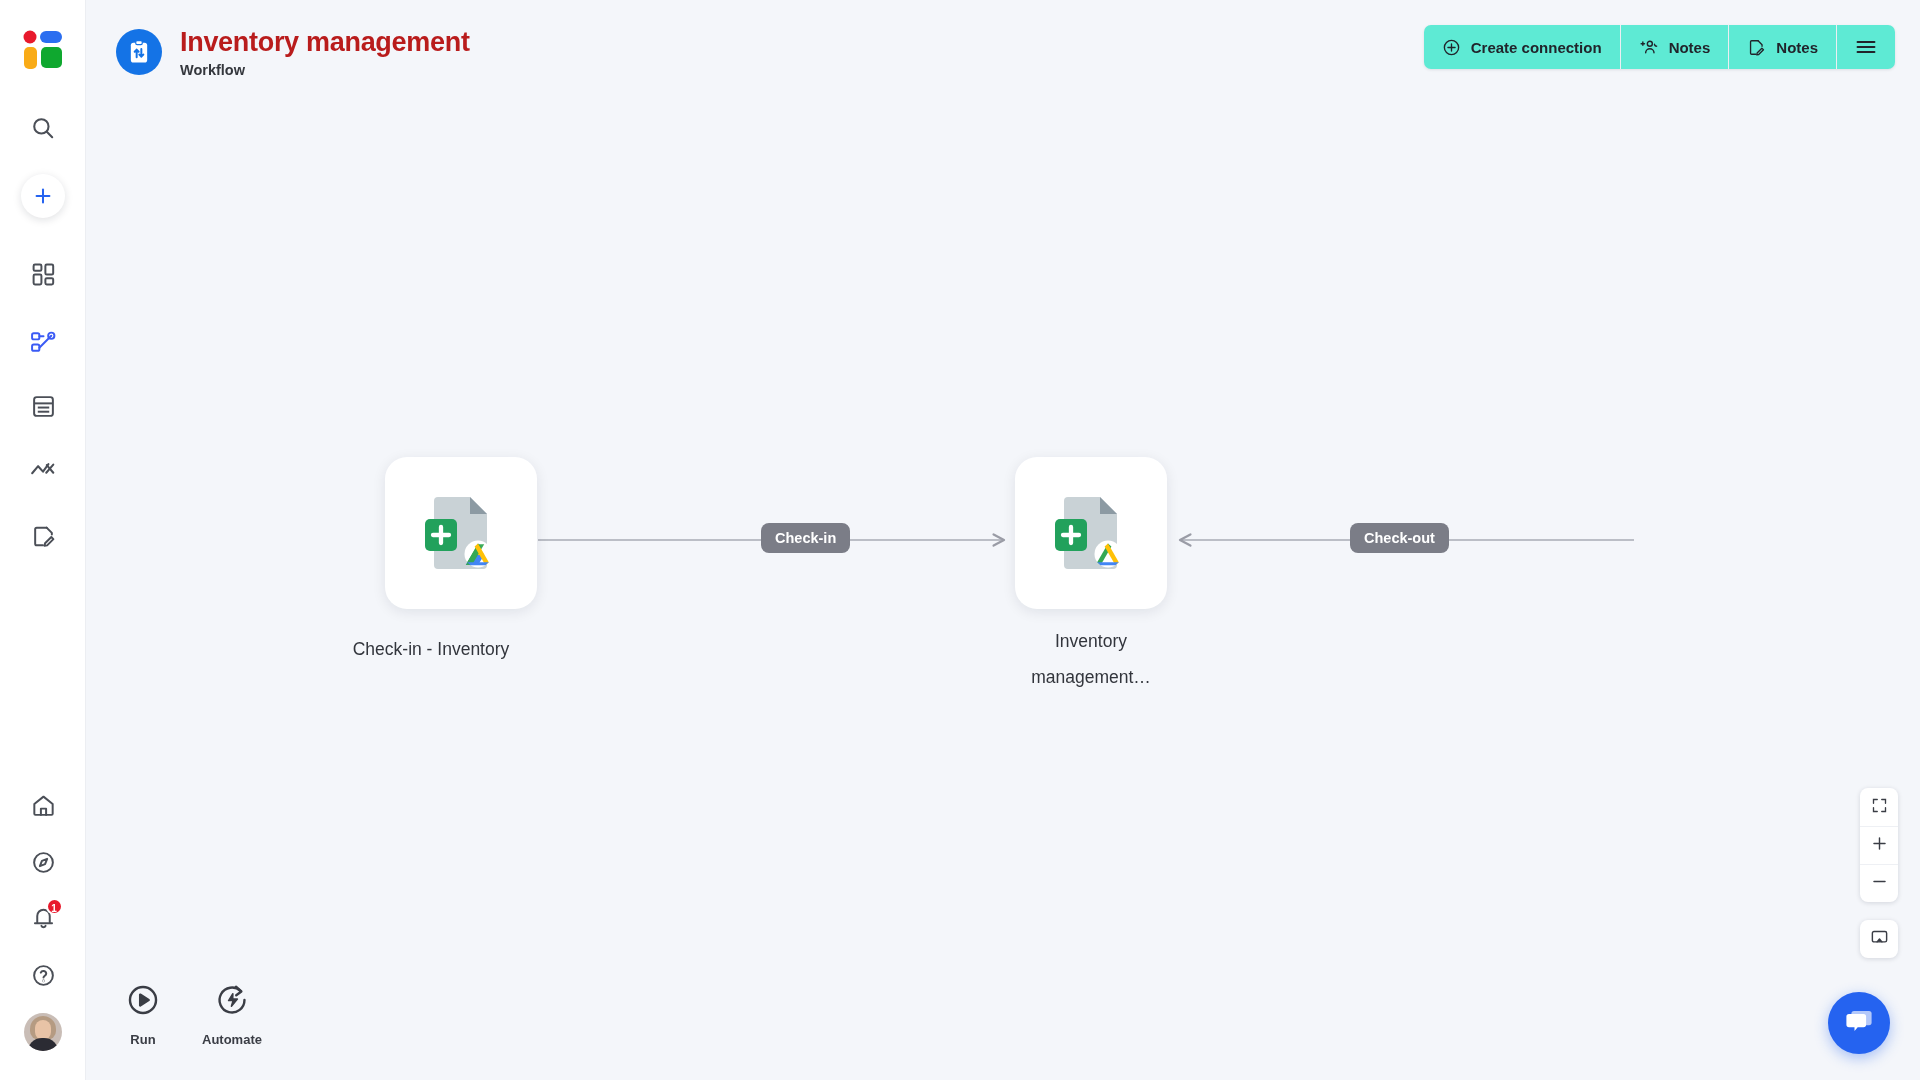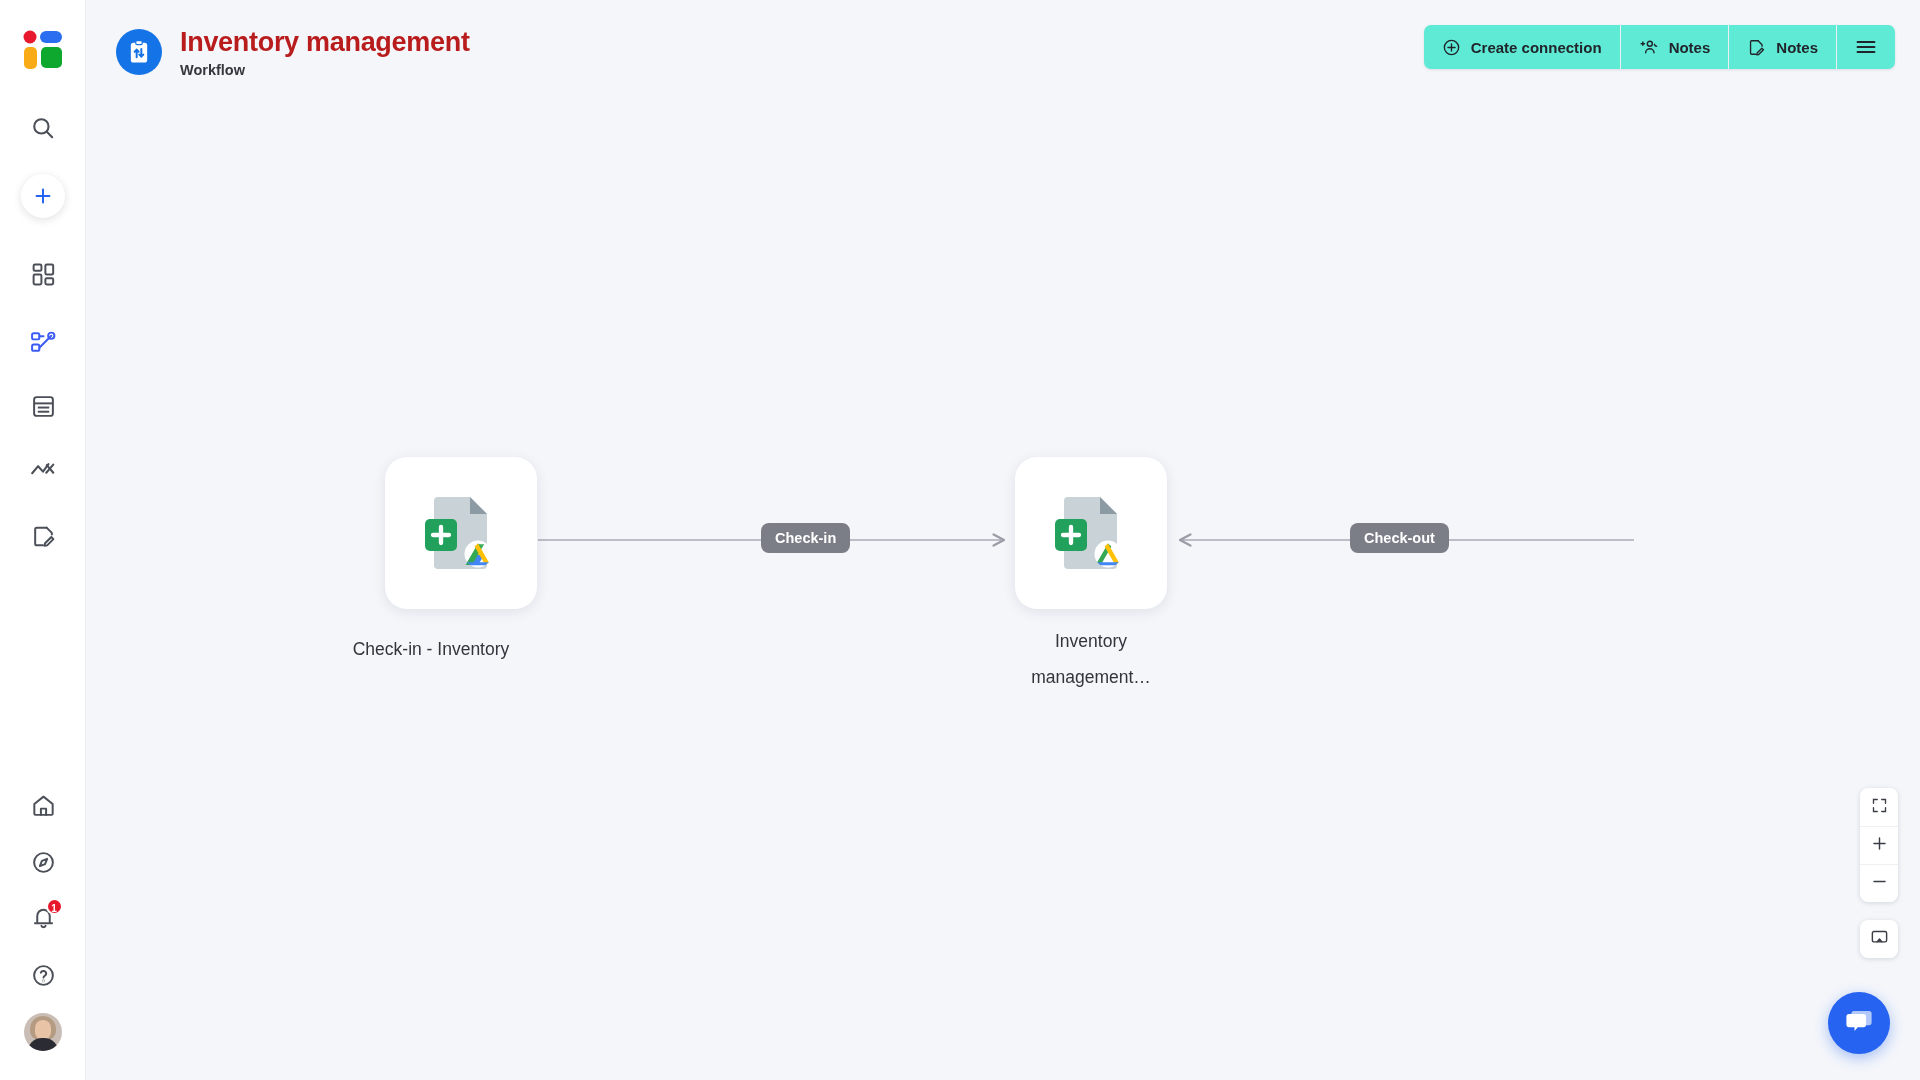--- a/index.html
+++ b/index.html
@@ -397,20 +397,41 @@
           </span>
         </div>
         <div class="node-label wrap" style="line-height:36px;">Inventory management…</div>
       </div>
 
 
       <div class="edge-label" style="left:635px; top:523px;margin-left:40px;">Check-in</div>
       <div class="edge-label" style="left:1264px; top:523px;">Check-out</div>
     </div>
 
+    <div class="bottom-actions">
+      <div class="bact">
+        <span>
+          <svg width="34" height="34" viewBox="0 0 24 24" fill="none" stroke="#3a3d45" stroke-width="1.7">
+            <circle cx="12" cy="12" r="9.2"></circle>
+            <path d="M10 8.2 L16 12 L10 15.8 Z" fill="#3a3d45" stroke-linejoin="round"></path>
+          </svg>
+        </span>
+        <span class="bact-lbl">Run</span>
+      </div>
+      <div class="bact">
+        <span>
+          <svg width="34" height="34" viewBox="0 0 24 24" fill="none" stroke="#3a3d45" stroke-width="1.7" stroke-linecap="round" stroke-linejoin="round">
+            <path d="M20.8 12 a8.8 8.8 0 1 1 -2.7 -6.3"></path>
+            <path d="M14.8 2.6 L18.6 6 L15 8.6"></path>
+            <path d="M12.6 7.6 L9.6 12.4 h3.2 l-1.2 4 4.2-5.1 h-3.3 z" fill="#3a3d45" stroke-width="1.1"></path>
+          </svg>
+        </span>
+        <span class="bact-lbl">Automate</span>
+      </div>
+    </div>
 
     <div class="zoom-stack">
       <div class="zoom-btn">
         <span>
           <svg width="15" height="15" viewBox="0 0 20 20" fill="none" stroke="#3a3d45" stroke-width="1.8" stroke-linecap="round">
             <path d="M2 7 V2 H7"></path>
               <path d="M13 2 H18 V7"></path>
               <path d="M18 13 V18 H13"></path>
               <path d="M7 18 H2 V13"></path>
           </svg>

